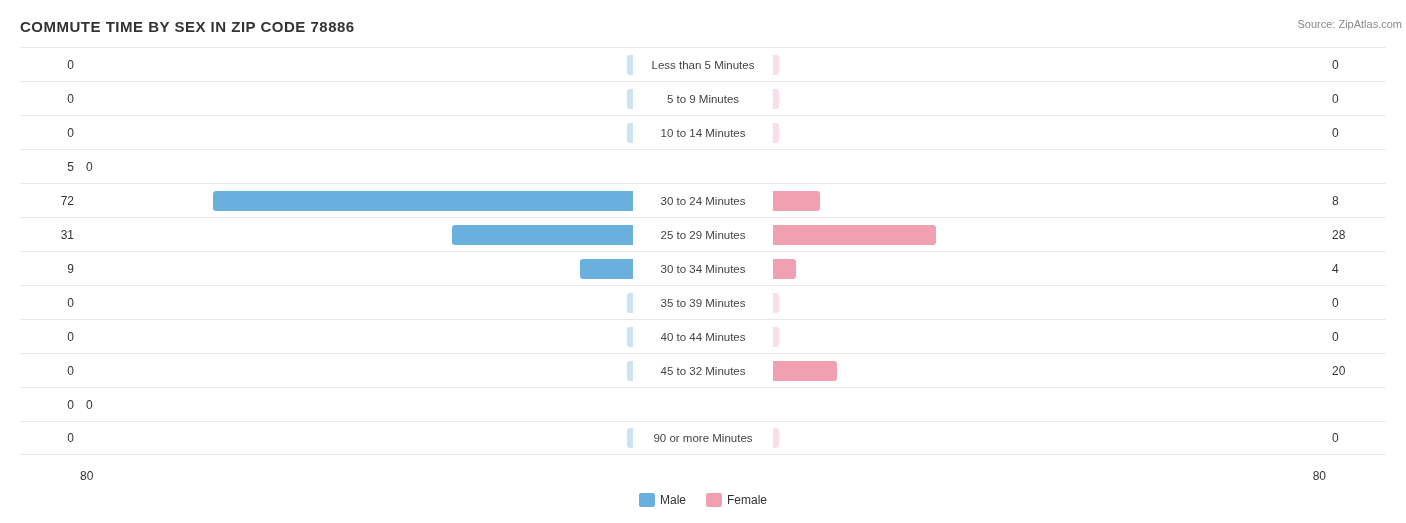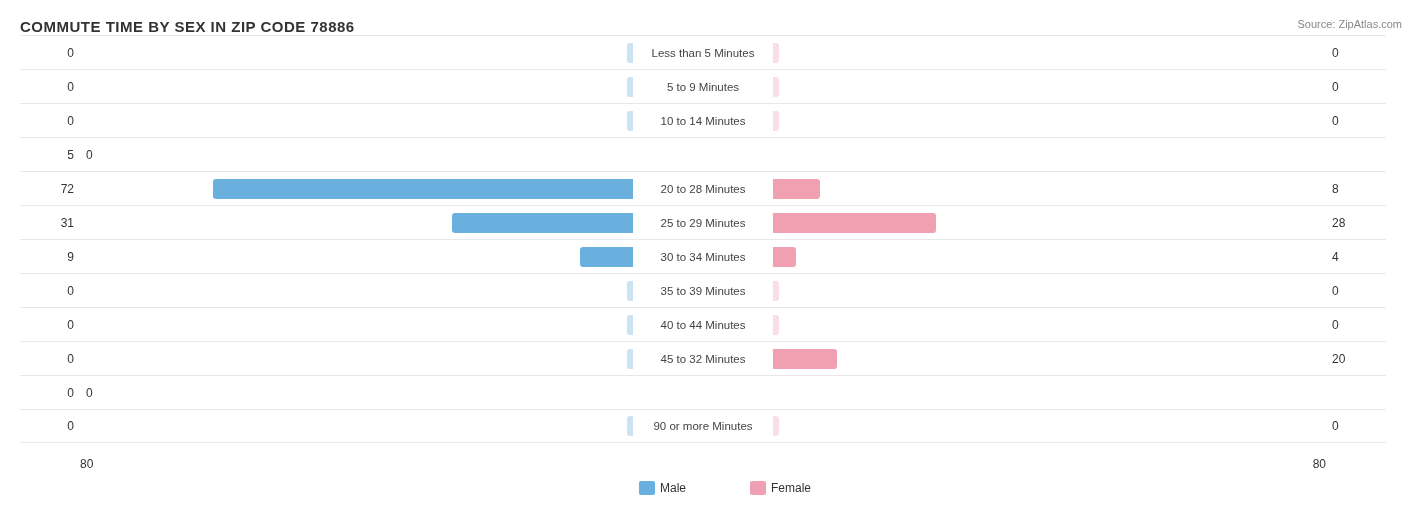--- a/index.html
+++ b/index.html
@@ -12,20 +12,21 @@
     }
     .chart-container {
       width: 1406px;
       padding: 18px 20px 40px 20px;
       background: #fff;
     }
     .chart-title {
       font-size: 15px;
       font-weight: bold;
       color: #333;
+      margin-bottom: 12px;
       text-transform: uppercase;
       letter-spacing: 0.5px;
     }
     .source-label {
       position: absolute;
       top: 18px;
       right: 4px;
       font-size: 11px;
       color: #888;
     }
@@ -123,21 +124,20 @@
       align-items: center;
       margin-top: 10px;
       gap: 20px;
       font-size: 12px;
       color: #333;
     }
     .legend-item {
       display: flex;
       align-items: center;
       gap: 5px;
-      margin-left: 44px;
     }
     .legend-swatch-male {
       width: 16px;
       height: 14px;
       background: #6ab0de;
       border-radius: 2px;
     }
     .legend-swatch-female {
       width: 16px;
       height: 14px;
@@ -211,21 +211,21 @@
         <div class="left-val">5</div>
         <div class="right-val">0</div>
       </div>
       <div class="row">
         <div class="left-val">72</div>
         <div class="bars-center">
           <div class="bar-pair">
             <div class="left-side">
               <div class="bar-male" style="width: 420px;"></div>
             </div>
-            <div class="label-center">20 to 28 Minutes</div>
+            <div class="label-center">30 to 24 Minutes</div>
             <div class="right-side">
               <div class="bar-female" style="width: 47px;"></div>
             </div>
           </div>
         </div>
         <div class="right-val">8</div>
       </div>
       <div class="row">
         <div class="left-val">31</div>
         <div class="bars-center">

